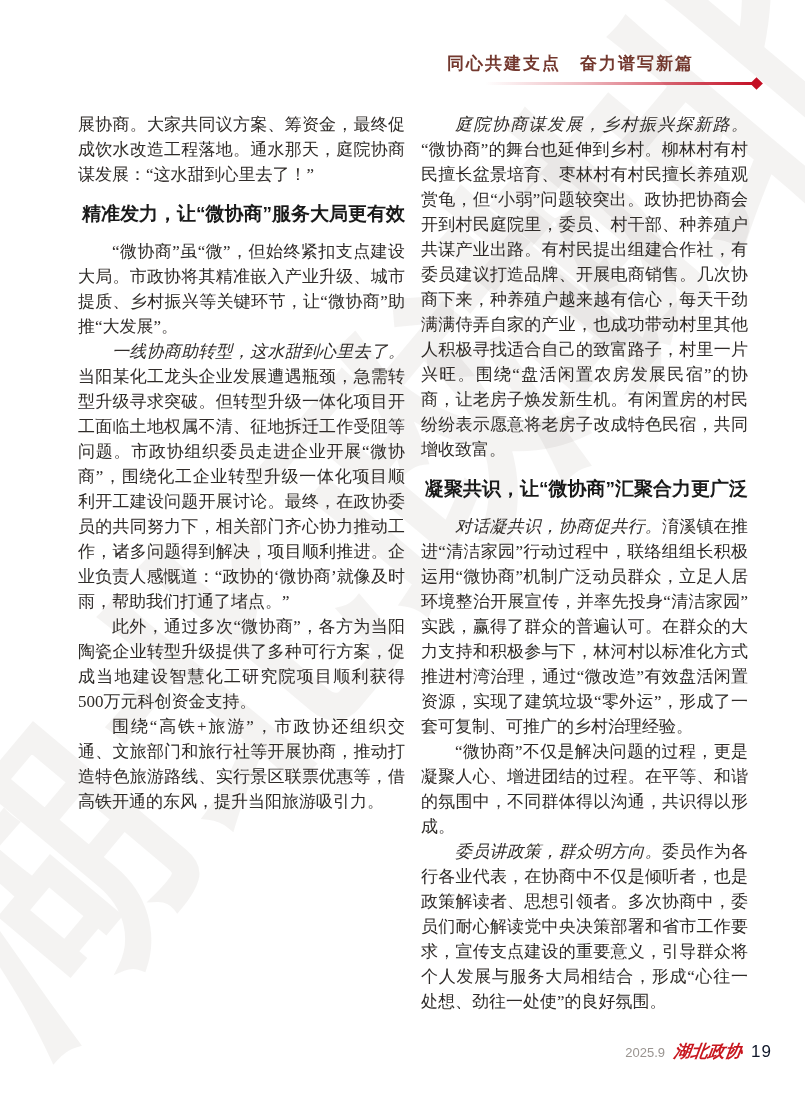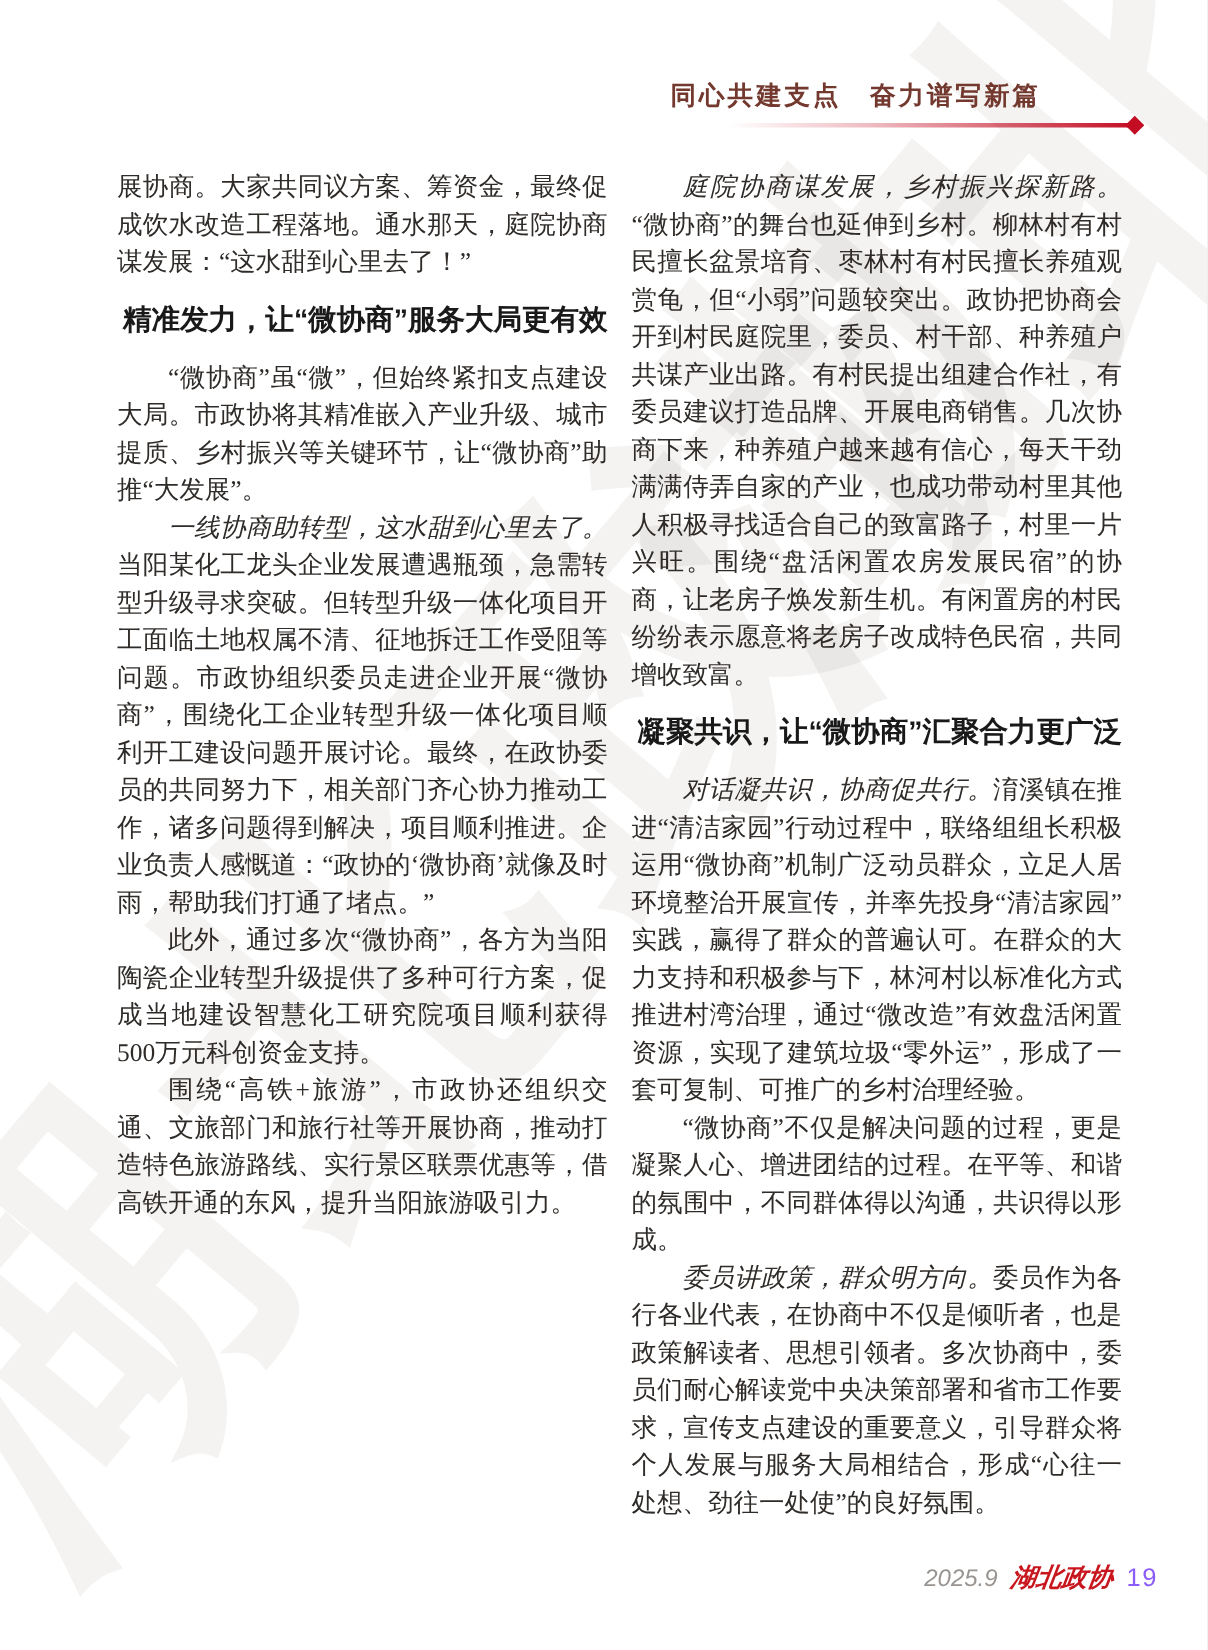--- a/index.html
+++ b/index.html
@@ -68,26 +68,26 @@
     margin:15px 0 13px 0;line-height:24px;
   }
   .lead{font-style:italic;margin-top:40px;}
   
   .footer{
     position:absolute;right:33px;top:1040px;
     display:flex;align-items:baseline;gap:9px;
     font-family:"Liberation Sans","DejaVu Sans",sans-serif;
     z-index:2;
   }
-  .footer-issue{font-size:16px;color:#999490;font-style:italic;}
+  .footer-issue{font-size:13px;color:#999490;}
   .footer-logo{
     font-size:17px;font-weight:bold;font-style:italic;
     color:#c8161e;transform:skewX(-8deg);
   }
-  .footer-page{font-size:17px;color:#8b5cf6;letter-spacing:1px;}
+  .footer-page{font-size:17px;color:#0f172a;letter-spacing:1px;}
 </style>
 </head>
 <body>
 
 <div class="page">
 
   <div class="watermark wm1">湖北政协</div>
   <div class="watermark wm2">湖北政协</div>
 
   <div class="header">

